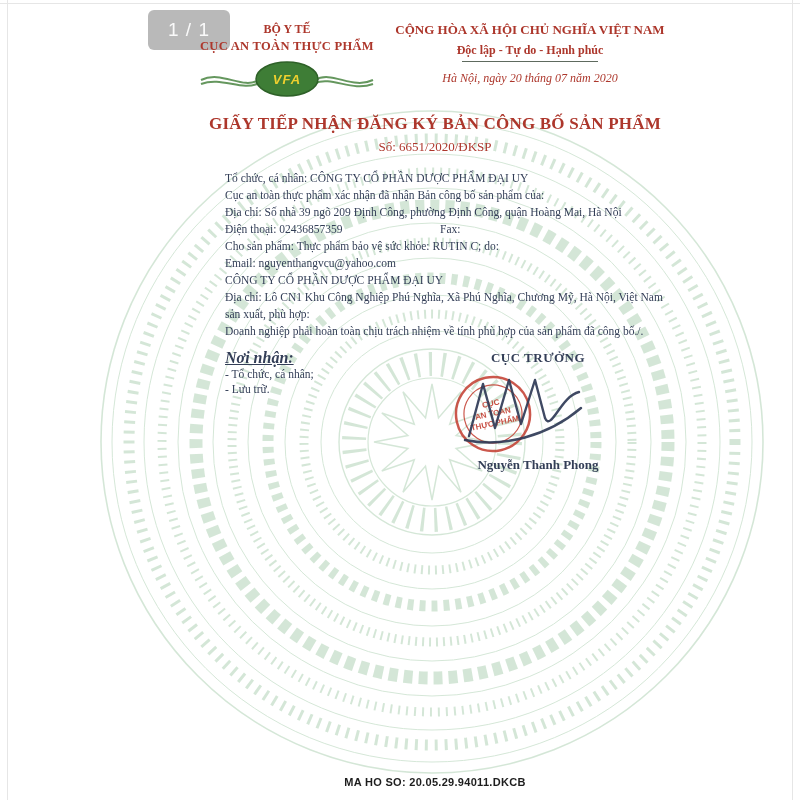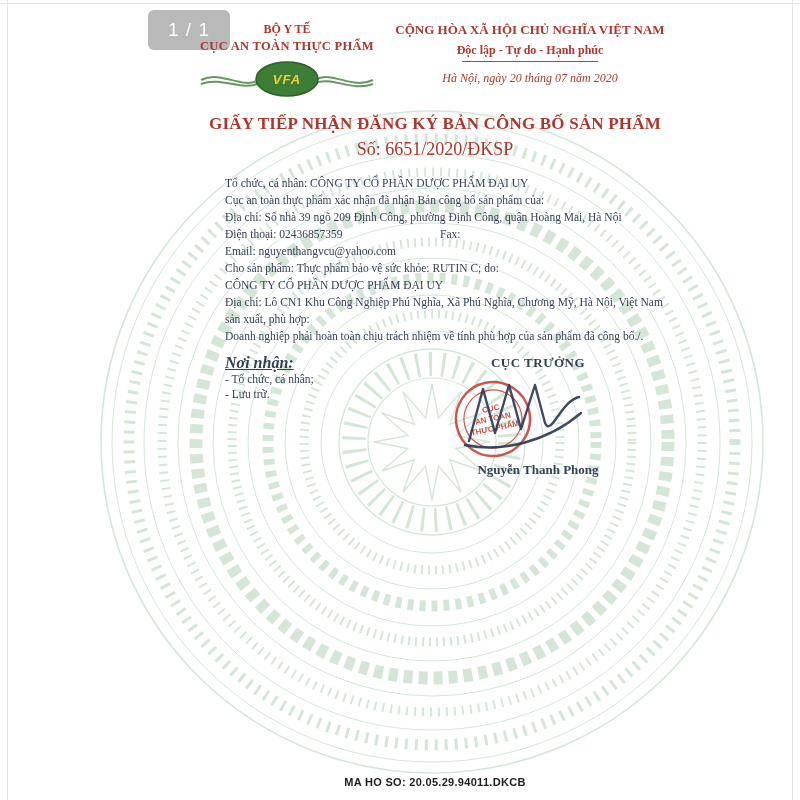--- a/index.html
+++ b/index.html
@@ -28,21 +28,21 @@
   .lg-ellipse{fill:var(--logo_green,#3e7d36);stroke:#2e6128;stroke-width:1.5;}
   .lg-t{fill:var(--logo_text,#f0d02e);font:italic bold 13px "Liberation Sans",sans-serif;
         text-anchor:middle;letter-spacing:1px;}
   .nat{color:var(--red,#ad372c);font-weight:bold;font-size:13px;}
   .motto{color:var(--red,#ad372c);font-weight:bold;font-size:12px;margin-top:5px;}
   .motto-rule{width:136px;height:1px;background:#5e6a5e;margin:3px auto 0;}
   .date{color:var(--red,#ad372c);font-style:italic;font-size:12px;margin-top:9px;}
 
   .title{color:var(--red,#ad372c);font-weight:bold;font-size:17px;text-align:center;
          margin-top:12px;letter-spacing:.2px;}
-  .number{color:var(--red,#ad372c);font-size:18px;text-align:center;margin-top:5px;}
+  .number{color:var(--red,#ad372c);font-size:13px;text-align:center;margin-top:5px;}
 
   .body{margin:15px 0 0 33px;width:455px;color:var(--ink,#333e57);
         font-size:11.5px;line-height:17px;}
   .b-line{position:relative;}
   .nowrap{white-space:nowrap;}
   .fax{position:absolute;left:215px;top:0;}
 
   .footer{display:flex;justify-content:space-between;margin-top:10px;color:var(--ink,#333e57);}
   .recipients{margin-left:33px;font-size:11.5px;line-height:15px;}
   .r-label{font-weight:bold;font-style:italic;font-size:16px;text-decoration:underline;margin-bottom:2px;}
@@ -122,22 +122,22 @@
     <div class="body">
       <div class="b-line nowrap">
         <span>Tổ chức, cá nhân: </span><span>CÔNG TY CỔ PHẦN DƯỢC PHẨM ĐẠI UY</span>
       </div>
       <div class="b-line nowrap">Cục an toàn thực phẩm xác nhận đã nhận Bản công bố sản phẩm của:</div>
       <div class="b-line nowrap">Địa chỉ: Số nhà 39 ngõ 209 Định Công, phường Định Công, quận Hoàng Mai, Hà Nội</div>
       <div class="b-line nowrap">
         <span>Điện thoại: 02436857359</span>
         <span class="fax">Fax:</span>
       </div>
+      <div class="b-line nowrap">Cho sản phẩm: Thực phẩm bảo vệ sức khỏe: RUTIN C; do:</div>
       <div class="b-line nowrap">Email: nguyenthangvcu@yahoo.com</div>
-      <div class="b-line nowrap">Cho sản phẩm: Thực phẩm bảo vệ sức khỏe: RUTIN C; do:</div>
       <div class="b-line nowrap">CÔNG TY CỔ PHẦN DƯỢC PHẨM ĐẠI UY</div>
       <div class="b-line">Địa chỉ: Lô CN1 Khu Công Nghiệp Phú Nghĩa, Xã Phú Nghĩa, Chương Mỹ, Hà Nội, Việt Nam sản xuất, phù hợp:</div>
       <div class="b-line nowrap">Doanh nghiệp phải hoàn toàn chịu trách nhiệm về tính phù hợp của sản phẩm đã công bố./.</div>
     </div>
 
     <div class="footer">
       <div class="recipients">
         <div class="r-label">Nơi nhận:</div>
         <div>- Tổ chức, cá nhân;</div>
         <div>- Lưu trữ.</div>

